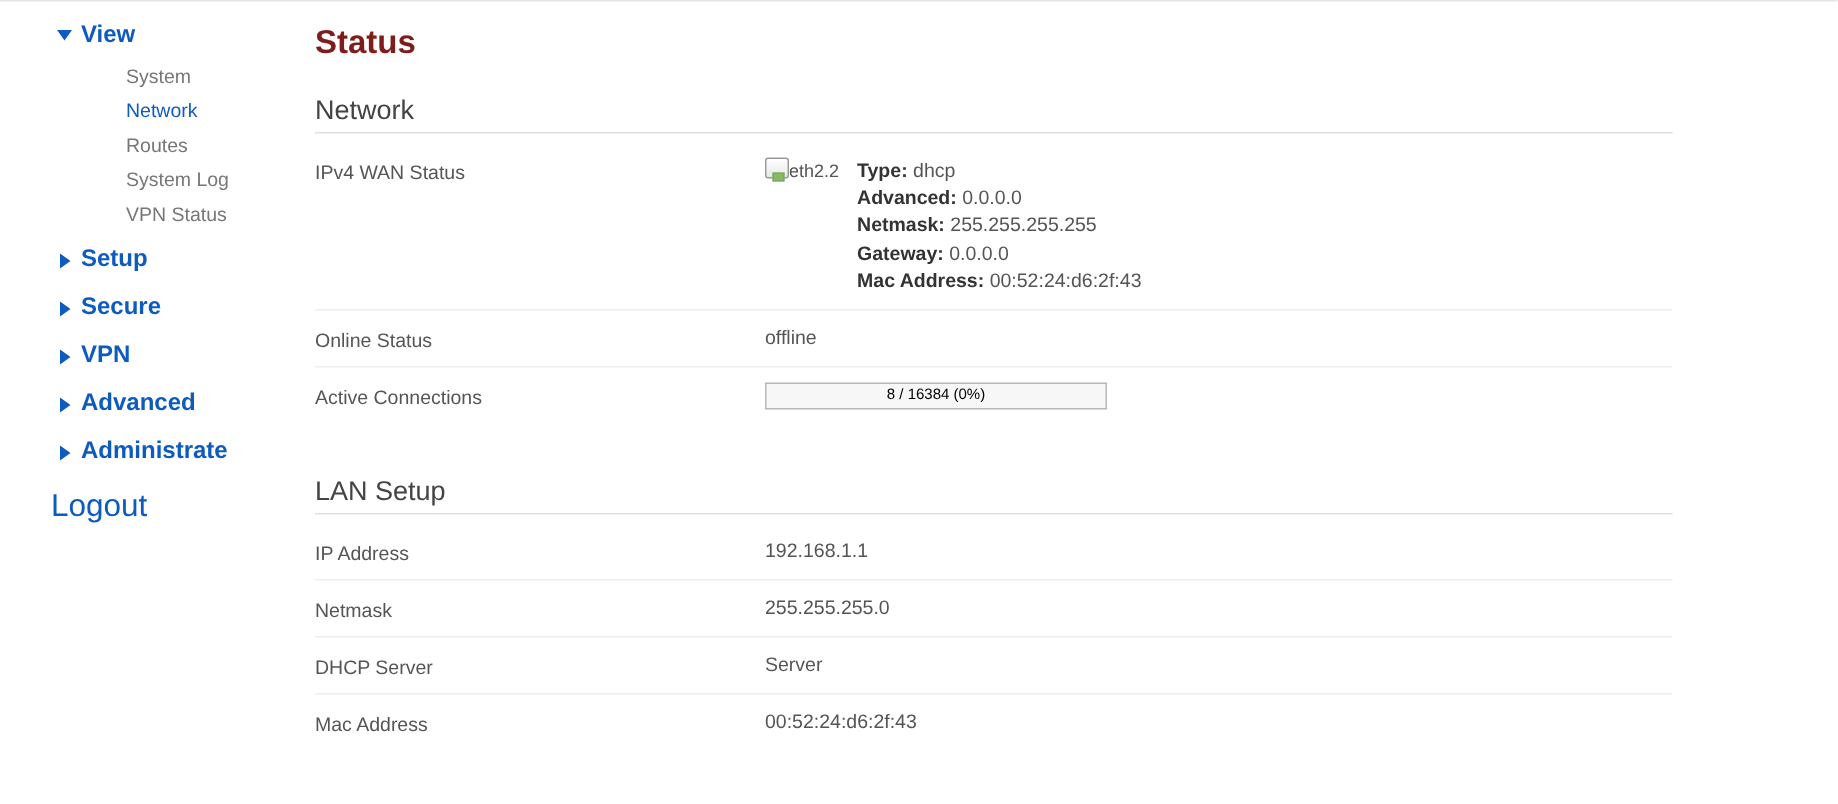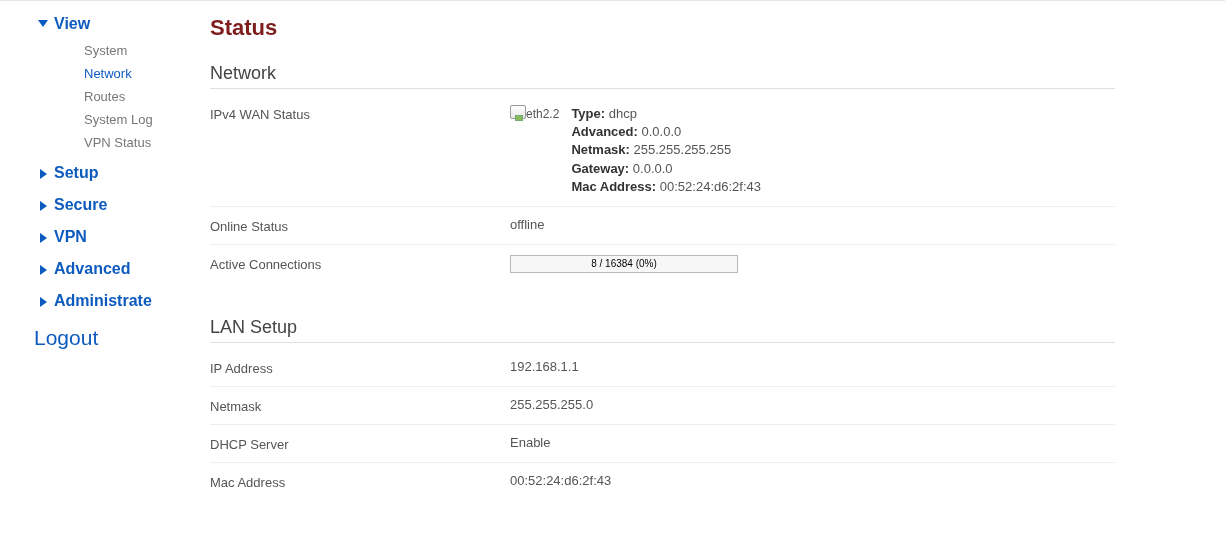--- a/index.html
+++ b/index.html
@@ -279,21 +279,21 @@
     <div class="row">
       <div class="row-label">IP Address</div>
       <div class="row-value">192.168.1.1</div>
     </div>
     <div class="row">
       <div class="row-label">Netmask</div>
       <div class="row-value">255.255.255.0</div>
     </div>
     <div class="row">
       <div class="row-label">DHCP Server</div>
-      <div class="row-value">Enable</div>
+      <div class="row-value">Server</div>
     </div>
     <div class="row noborder">
       <div class="row-label">Mac Address</div>
       <div class="row-value">00:52:24:d6:2f:43</div>
     </div>
 
   </main>
 </div>
 
 </body></html>

